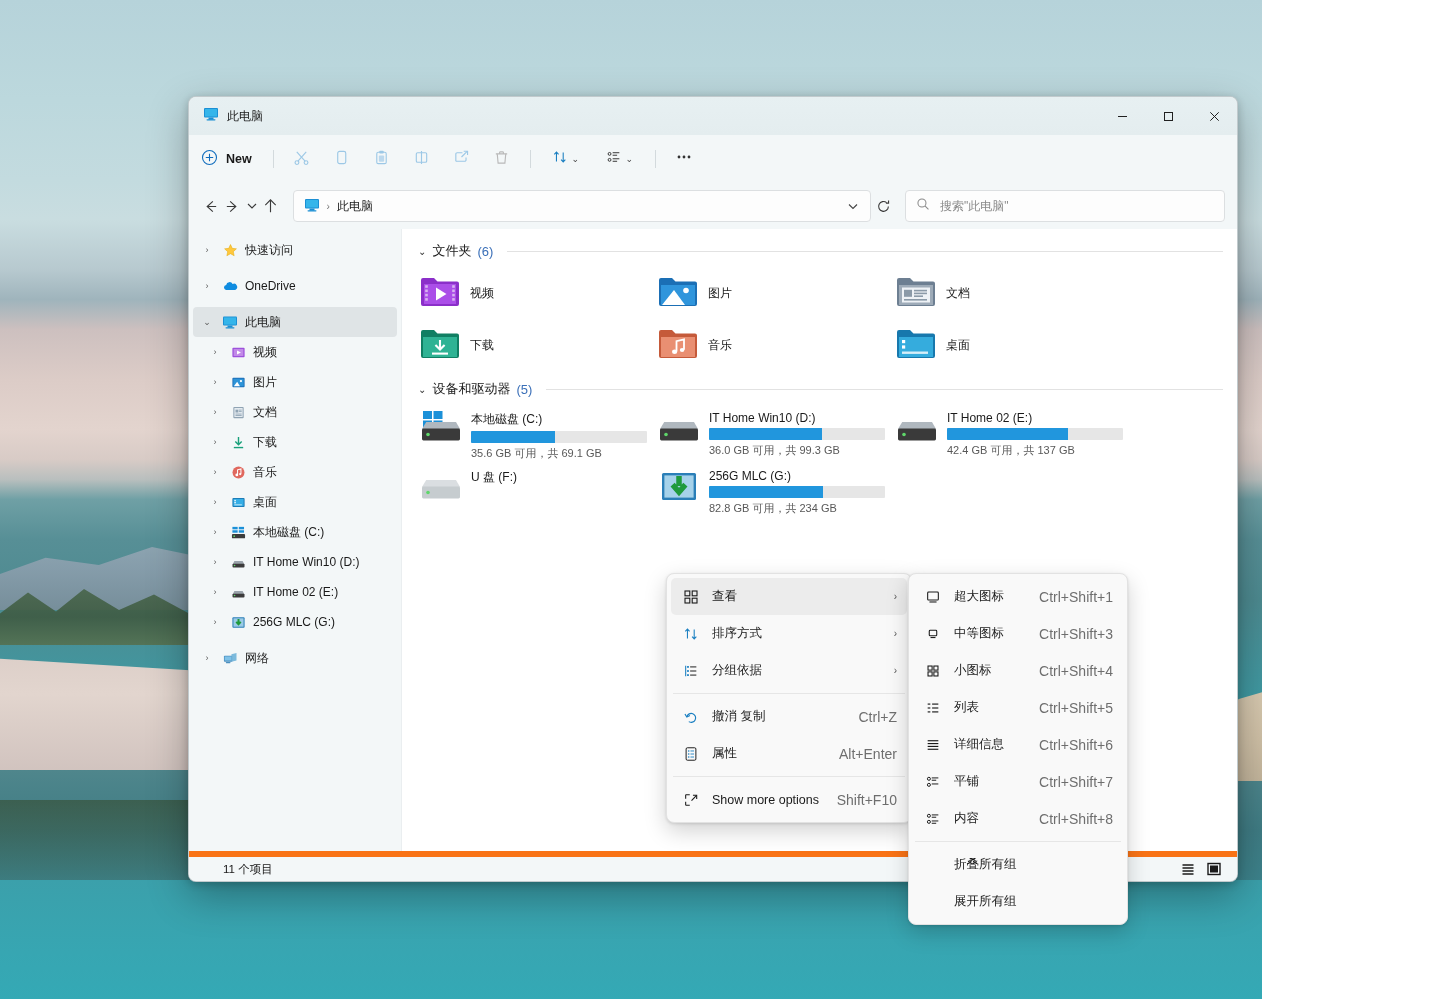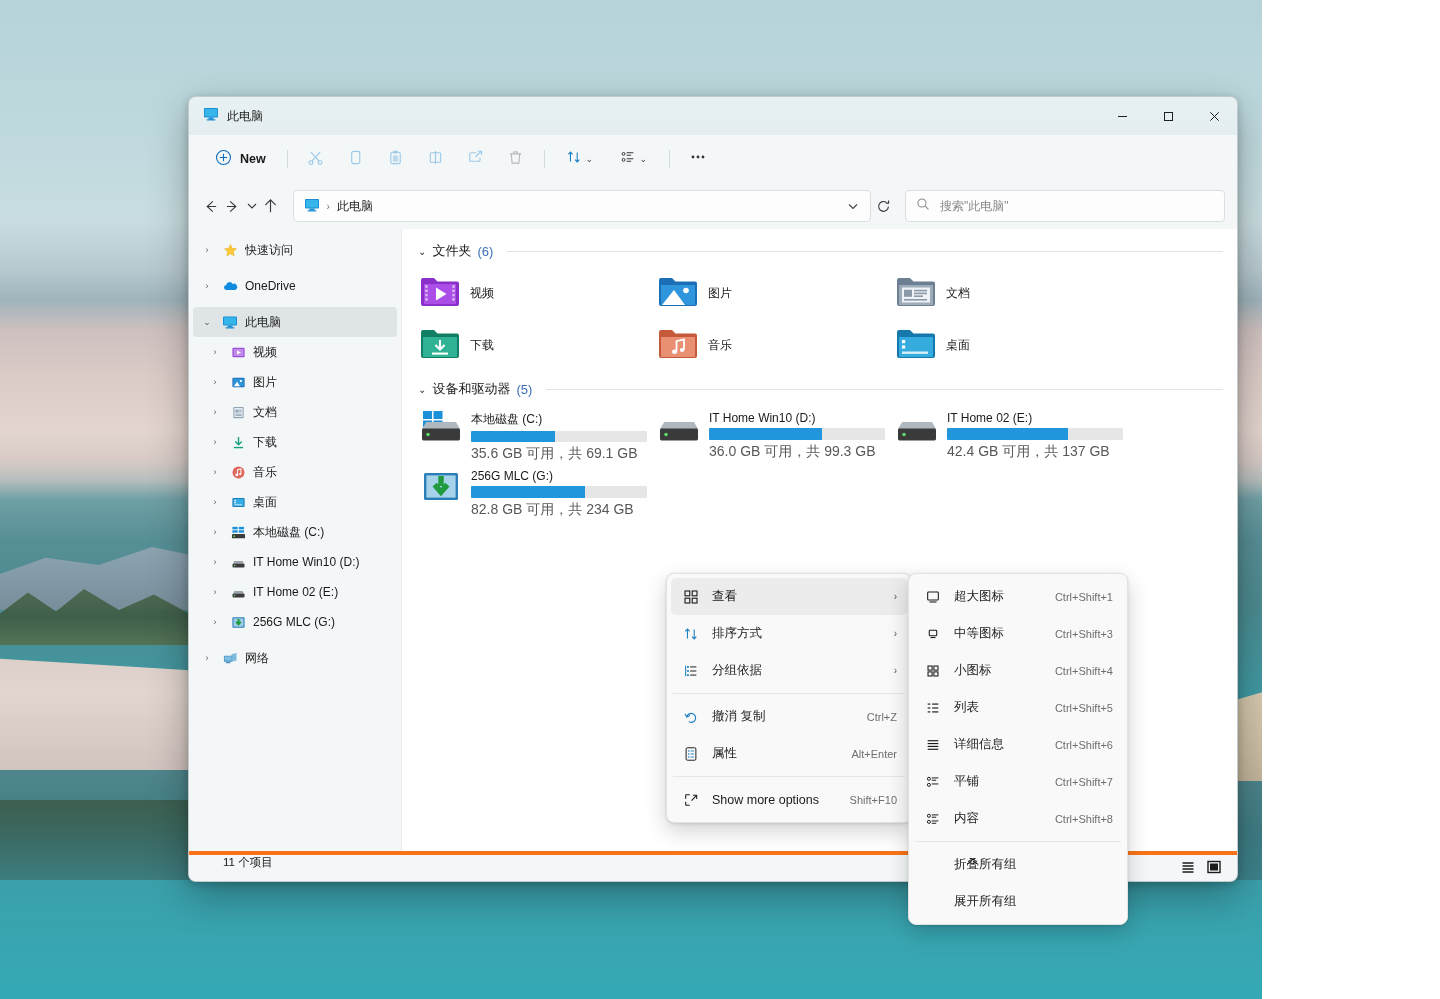--- a/index.html
+++ b/index.html
@@ -95,21 +95,21 @@
   .win-controls { position: absolute; right: 0; top: 0; display: flex; height: 38px; }
   .win-btn {
     width: 46px; height: 38px; display: flex; align-items: center; justify-content: center;
     color: #202020; cursor: default;
   }
 
   
   .toolbar {
     height: 48px; flex: 0 0 48px;
     background: #f3f7f8;
-    display: flex; align-items: center; padding: 0 18px; gap: 2px;
+    display: flex; align-items: center; padding: 0 4px; gap: 2px;
   }
   .tb-new {
     display: flex; align-items: center; gap: 8px;
     height: 32px; padding: 0 12px 0 8px; border-radius: 4px; cursor: default;
   }
   .tb-new-label { font-size: 12.5px; color: #1a1a1a; font-weight: 600; }
   .tb-btn {
     width: 38px; height: 32px; border-radius: 4px;
     display: flex; align-items: center; justify-content: center; cursor: default;
   }
@@ -196,27 +196,27 @@
   .folder-name { font-size: 12px; color: #1a1a1a; }
 
   .drive-tile {
     width: 238px; height: 58px; display: flex; gap: 9px;
     padding: 4px 6px 0 6px; cursor: default; border-radius: 4px;
   }
   .drive-info { flex: 1; display: flex; flex-direction: column; gap: 3px; padding-top: 2px; }
   .drive-name { font-size: 12px; color: #1a1a1a; white-space: nowrap; }
   .bar-outer { width: 176px; height: 12px; background: #e6e6e6; border-radius: 1px; overflow: hidden; }
   .bar-fill { height: 100%; background: #2196dd; }
-  .drive-free { font-size: 14px; color: #585858; white-space: nowrap; }
+  .drive-free { font-size: 11px; color: #585858; white-space: nowrap; }
 
   
   .statusbar {
     height: 30px; flex: 0 0 30px; background: #f3f7f8;
-    border-top: 4px solid #f97316;
-    display: flex; padding: 0 10px;
+    border-top: 6px solid #f97316;
+    display: flex; align-items: center; padding: 0 10px;
   }
   .status-text { font-size: 11.5px; color: #1a1a1a; padding-left: 24px; }
   .status-spacer { flex: 1; }
   .view-toggle {
     width: 26px; height: 24px; display: flex; align-items: center; justify-content: center;
     border-radius: 3px; cursor: default;
   }
 
   
   .ctx-menu {
@@ -227,21 +227,21 @@
   }
   #ctx-main { left: 666px; top: 573px; width: 246px; }
   #ctx-sub  { left: 908px; top: 573px; width: 220px; z-index: 50; }
   .ctx-item {
     height: 37px; display: flex; align-items: center; gap: 12px;
     padding: 0 10px 0 11px; border-radius: 5px; cursor: default;
   }
   .ctx-item.hl { background: #ececec; }
   .ctx-ico { width: 18px; flex: 0 0 18px; display: flex; align-items: center; justify-content: center; }
   .ctx-label { font-size: 12.5px; color: #1a1a1a; flex: 1; white-space: nowrap; }
-  .ctx-accel { font-size: 11px; color: #6e6e6e; white-space: nowrap; }
+  .ctx-accel { font-size: 14px; color: #6e6e6e; white-space: nowrap; }
   .ctx-arrow { font-size: 10px; color: #555; margin-left: 6px; }
   .ctx-divider { height: 1px; background: #e6e6e6; margin: 4px 2px; }
   .ctx-item.noicon { padding-left: 41px; }
 </style>
 </head>
 <body>
 
 <div id="desktop">
   <div class="wp-mountain"></div>
   <div class="wp-trees"></div>
@@ -782,20 +782,32 @@
             </span>
             <div class="drive-info">
               <span class="drive-name">IT Home 02 (E:)</span>
               <div class="bar-outer">
                 <div class="bar-fill" style="width:69%"></div>
               </div>
               <span class="drive-free">42.4 GB 可用，共 137 GB</span>
             </div>
           </div>
 
+          <div class="drive-tile">
+            <span>
+              <svg width="42" height="40" viewBox="0 0 42 40">
+                <path d="M2 20 L6.2 13 H36 L40 20 Z" fill="#dadee1"></path>
+                <rect x="2" y="19.5" width="38" height="12" rx="1.4" fill="#c6cccf"></rect>
+                <circle cx="8" cy="25.5" r="1.8" fill="#5fd86a"></circle>
+              </svg>
+            </span>
+            <div class="drive-info">
+              <span class="drive-name">U 盘 (F:)</span>
+            </div>
+          </div>
 
           <div class="drive-tile">
             <span>
               <svg width="42" height="40" viewBox="0 0 42 40">
                 <rect x="4" y="6" width="34" height="27" rx="1.5" fill="#2b7fb8"></rect>
                 <rect x="6.4" y="8.4" width="29.2" height="22.2" fill="#a6d2ea"></rect>
                 <path d="M21 9 V19 M14.6 17.6 L21 25 L27.4 17.6" fill="none" stroke="#1f9a3c" stroke-width="5.5"></path>
               </svg>
             </span>
             <div class="drive-info">

